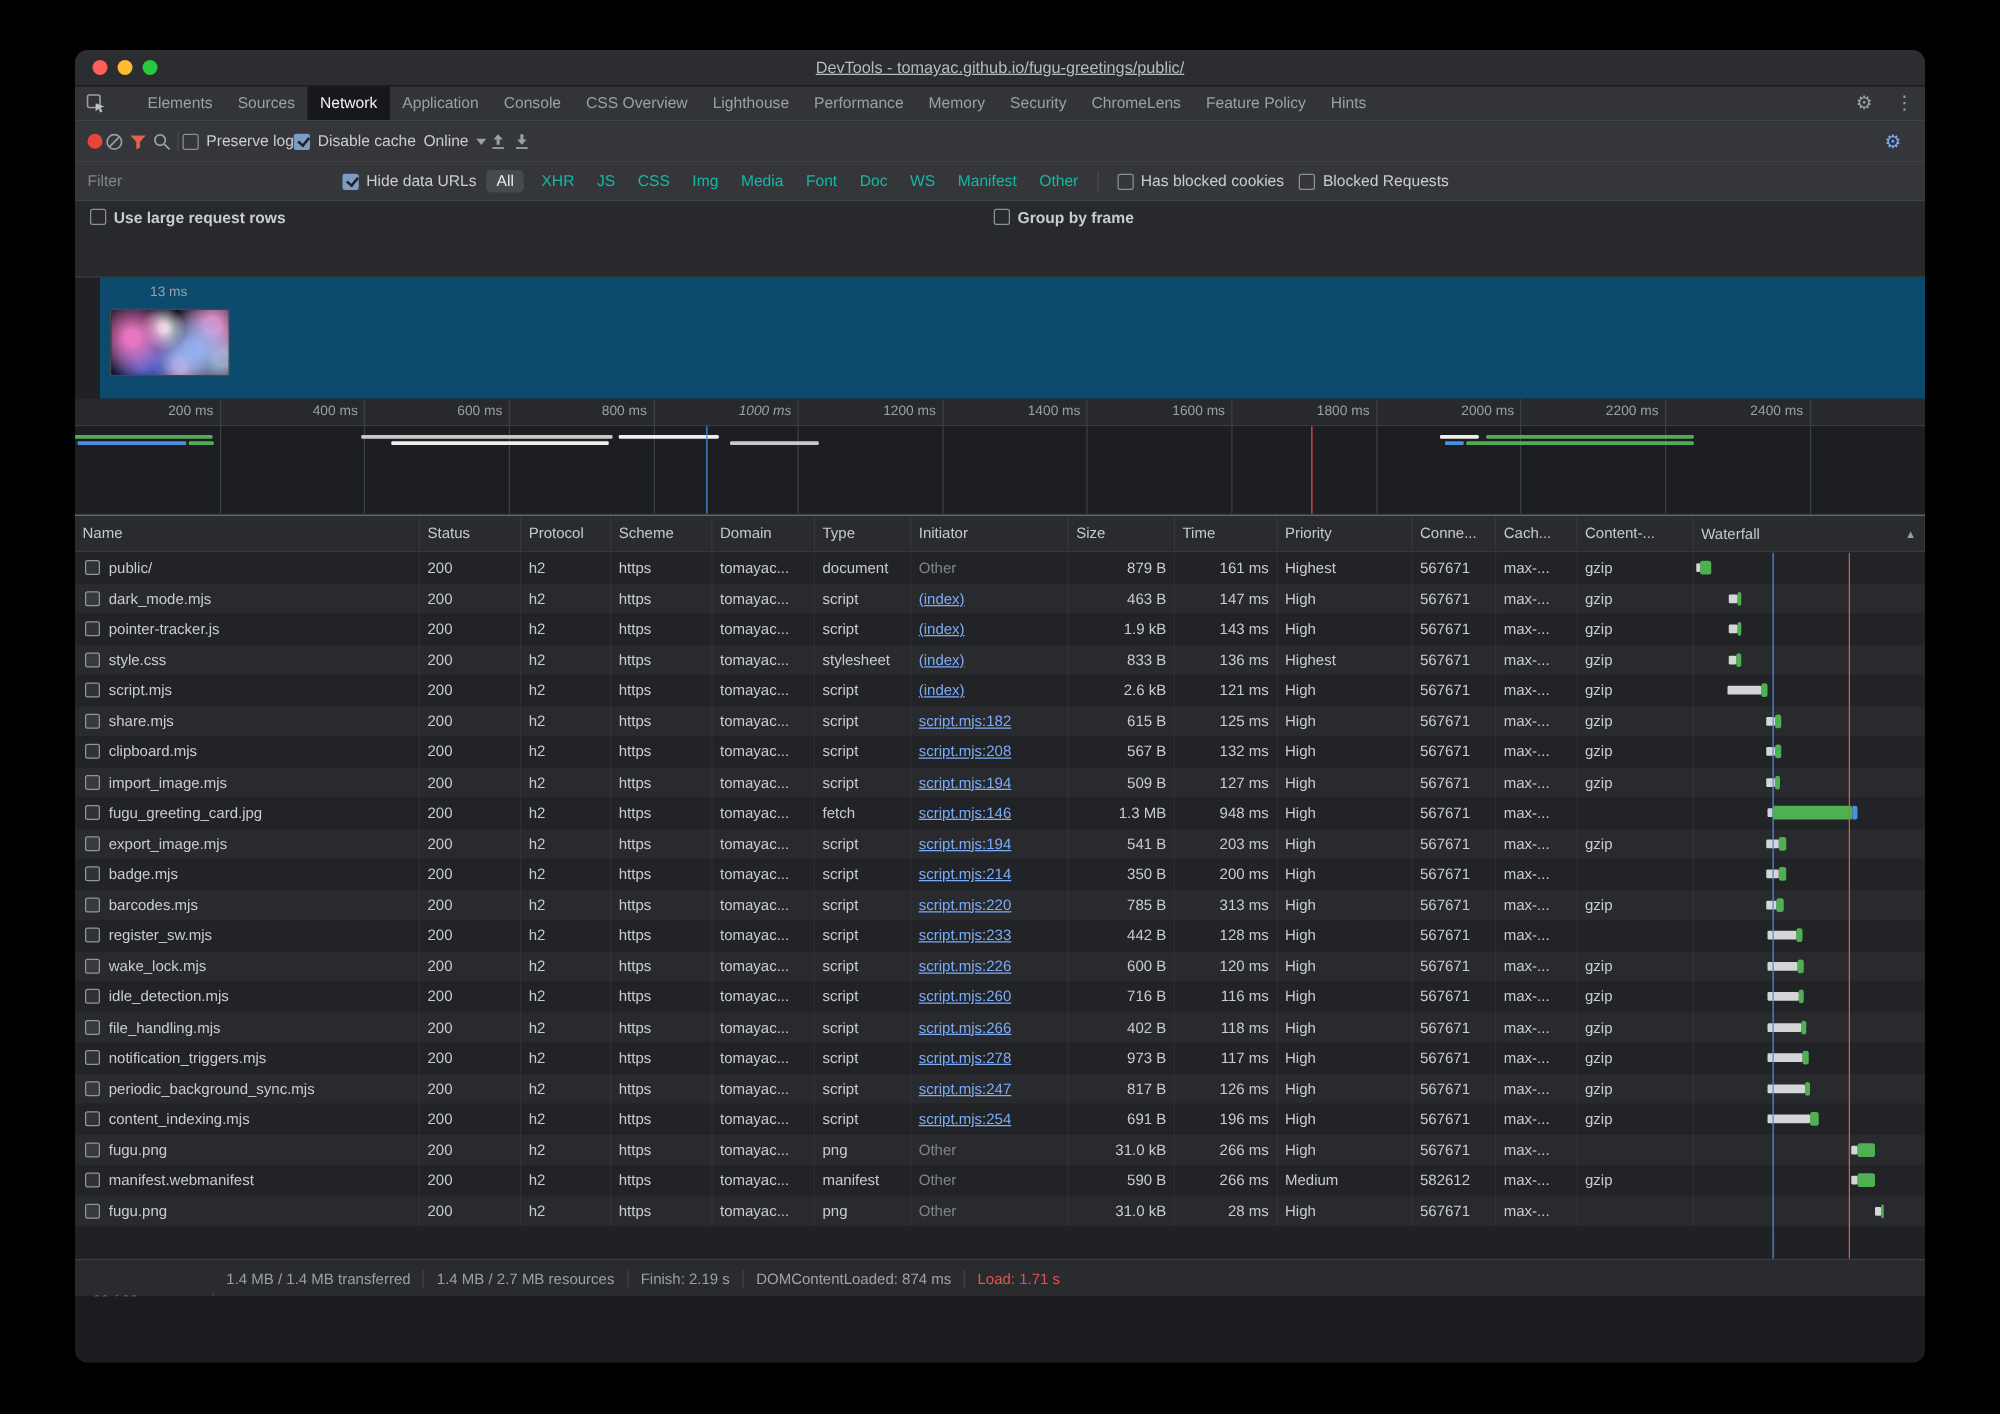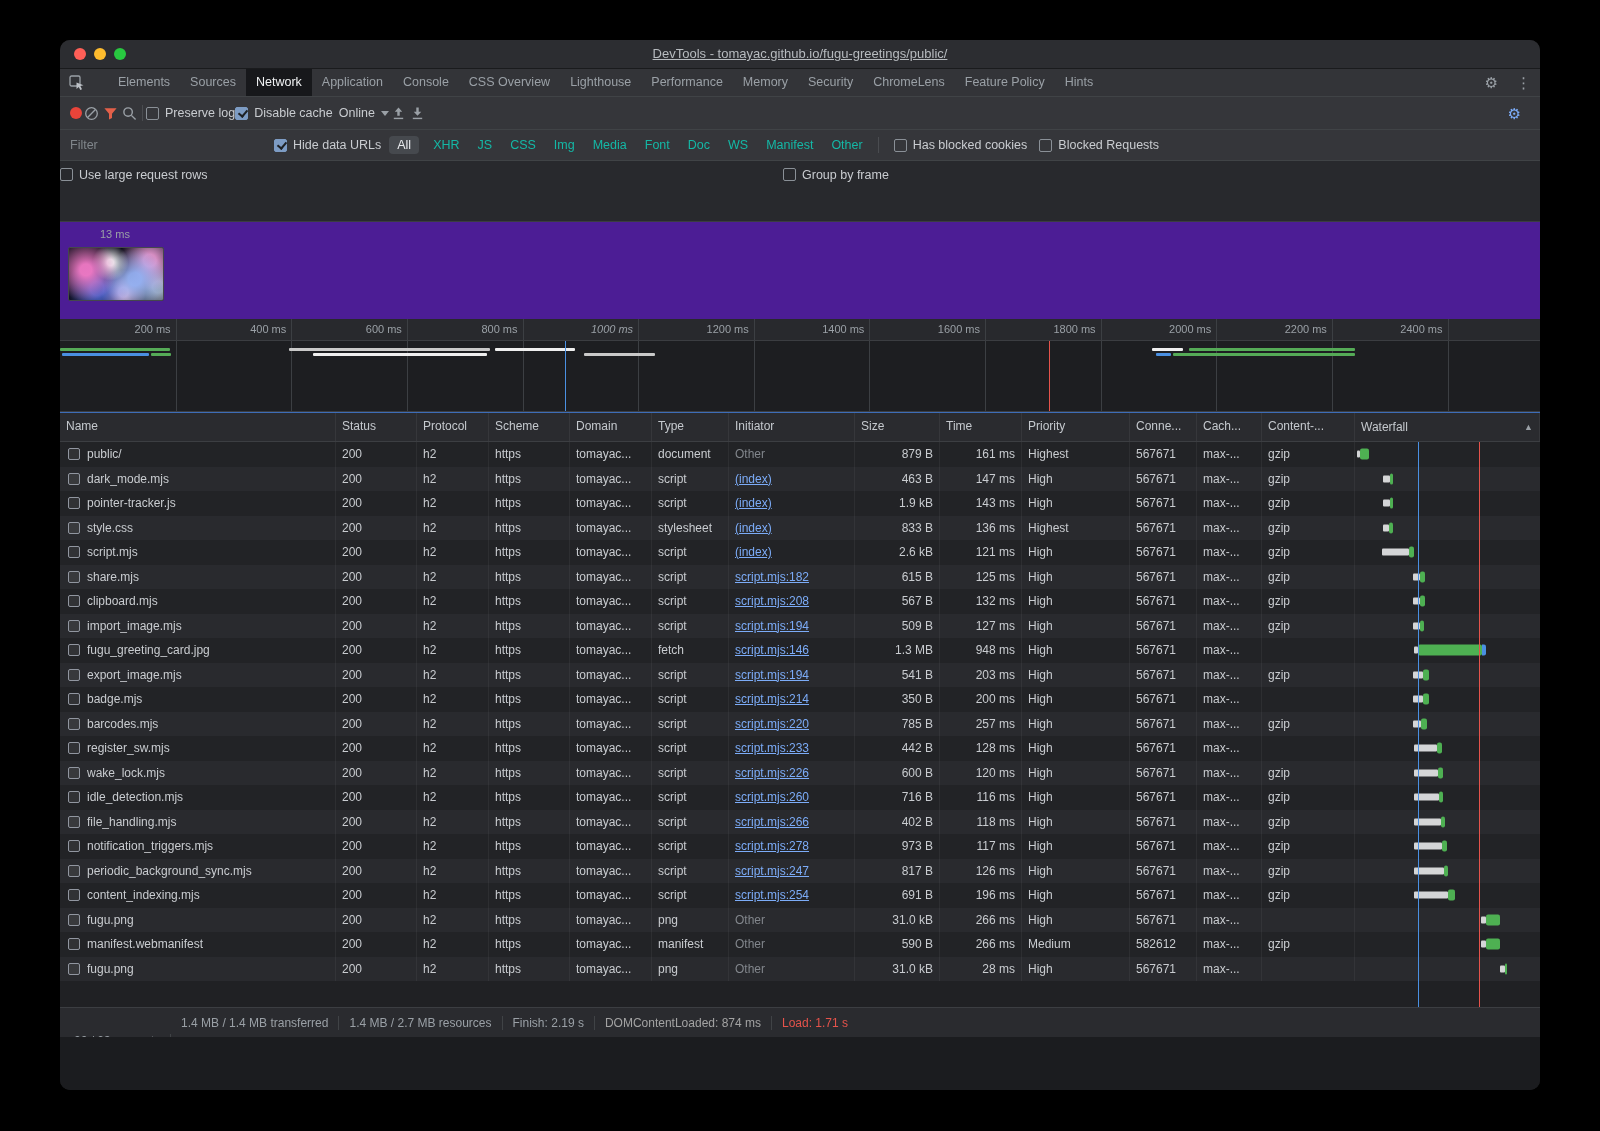--- a/index.html
+++ b/index.html
@@ -41,23 +41,23 @@
     flex:none;border-bottom:1px solid #404346;font-size:12.5px;color:#9aa0a6;}
   .filter-input{width:190px;background:transparent;border:none;outline:none;color:#e8eaed;font-size:12.5px;
     font-family:"Liberation Sans",sans-serif;}
   .filter-input::placeholder{color:#80868b;}
   .type-pills{display:flex;align-items:center;gap:18px;}
   .type-pill{color:#14b8a6;cursor:pointer;white-space:nowrap;}
   .type-pill.active{background:#46494e;color:#e8eaed;border-radius:4px;padding:2px 8px;margin:0 -4px;}
   
   .options{height:60px;background:#28292d;flex:none;border-bottom:1px solid #3b3d41;
     display:grid;grid-template-rows:30px 30px;grid-template-columns:723px auto;align-items:center;}
-  .opt{padding-left:0;}
-  
-  .filmstrip{height:97px;background:#4c1d95;flex:none;position:relative;}
+  .opt{padding-left:12px;font-weight:bold;}
+  
+  .filmstrip{height:97px;background:#0c4a6e;flex:none;position:relative;margin-left:20px;}
   .film-time{position:absolute;left:40px;top:6px;font-size:11px;color:#9aa0a6;}
   .film-thumb{position:absolute;left:8px;top:25px;width:94px;height:52px;border:1px solid #45484c;border-radius:2px;
     background-color:#0d0d1a;cursor:pointer;
     background-image:
       radial-gradient(circle at 18% 42%, rgba(242,122,198,.95) 0 7%, transparent 38%),
       radial-gradient(circle at 44% 28%, rgba(255,255,255,.9) 0 5%, transparent 28%),
       radial-gradient(circle at 70% 60%, rgba(150,185,255,.85) 0 9%, transparent 42%),
       radial-gradient(circle at 86% 24%, rgba(250,165,225,.85) 0 7%, transparent 34%),
       radial-gradient(circle at 30% 78%, rgba(95,125,255,.75) 0 9%, transparent 40%),
       radial-gradient(circle at 58% 85%, rgba(255,205,240,.8) 0 7%, transparent 32%),
@@ -595,21 +595,21 @@
             <span class="file-icon"></span>
             <span>barcodes.mjs</span>
           </div>
           <div class="cell">200</div>
           <div class="cell">h2</div>
           <div class="cell">https</div>
           <div class="cell">tomayac...</div>
           <div class="cell">script</div>
           <div class="cell"><span class="init-link">script.mjs:220</span></div>
           <div class="cell num">785 B</div>
-          <div class="cell num">257 ms</div>
+          <div class="cell num">313 ms</div>
           <div class="cell">High</div>
           <div class="cell">567671</div>
           <div class="cell">max-...</div>
           <div class="cell">gzip</div>
           <div class="cell wf-cell">
             <div class="wf-bar" style="left: 57.8px;">
               <span class="wf-wait" style="width: 8.7px;"></span>
               <span class="wf-dl" style="width: 5.4px;"></span>
             </div>
           </div>

